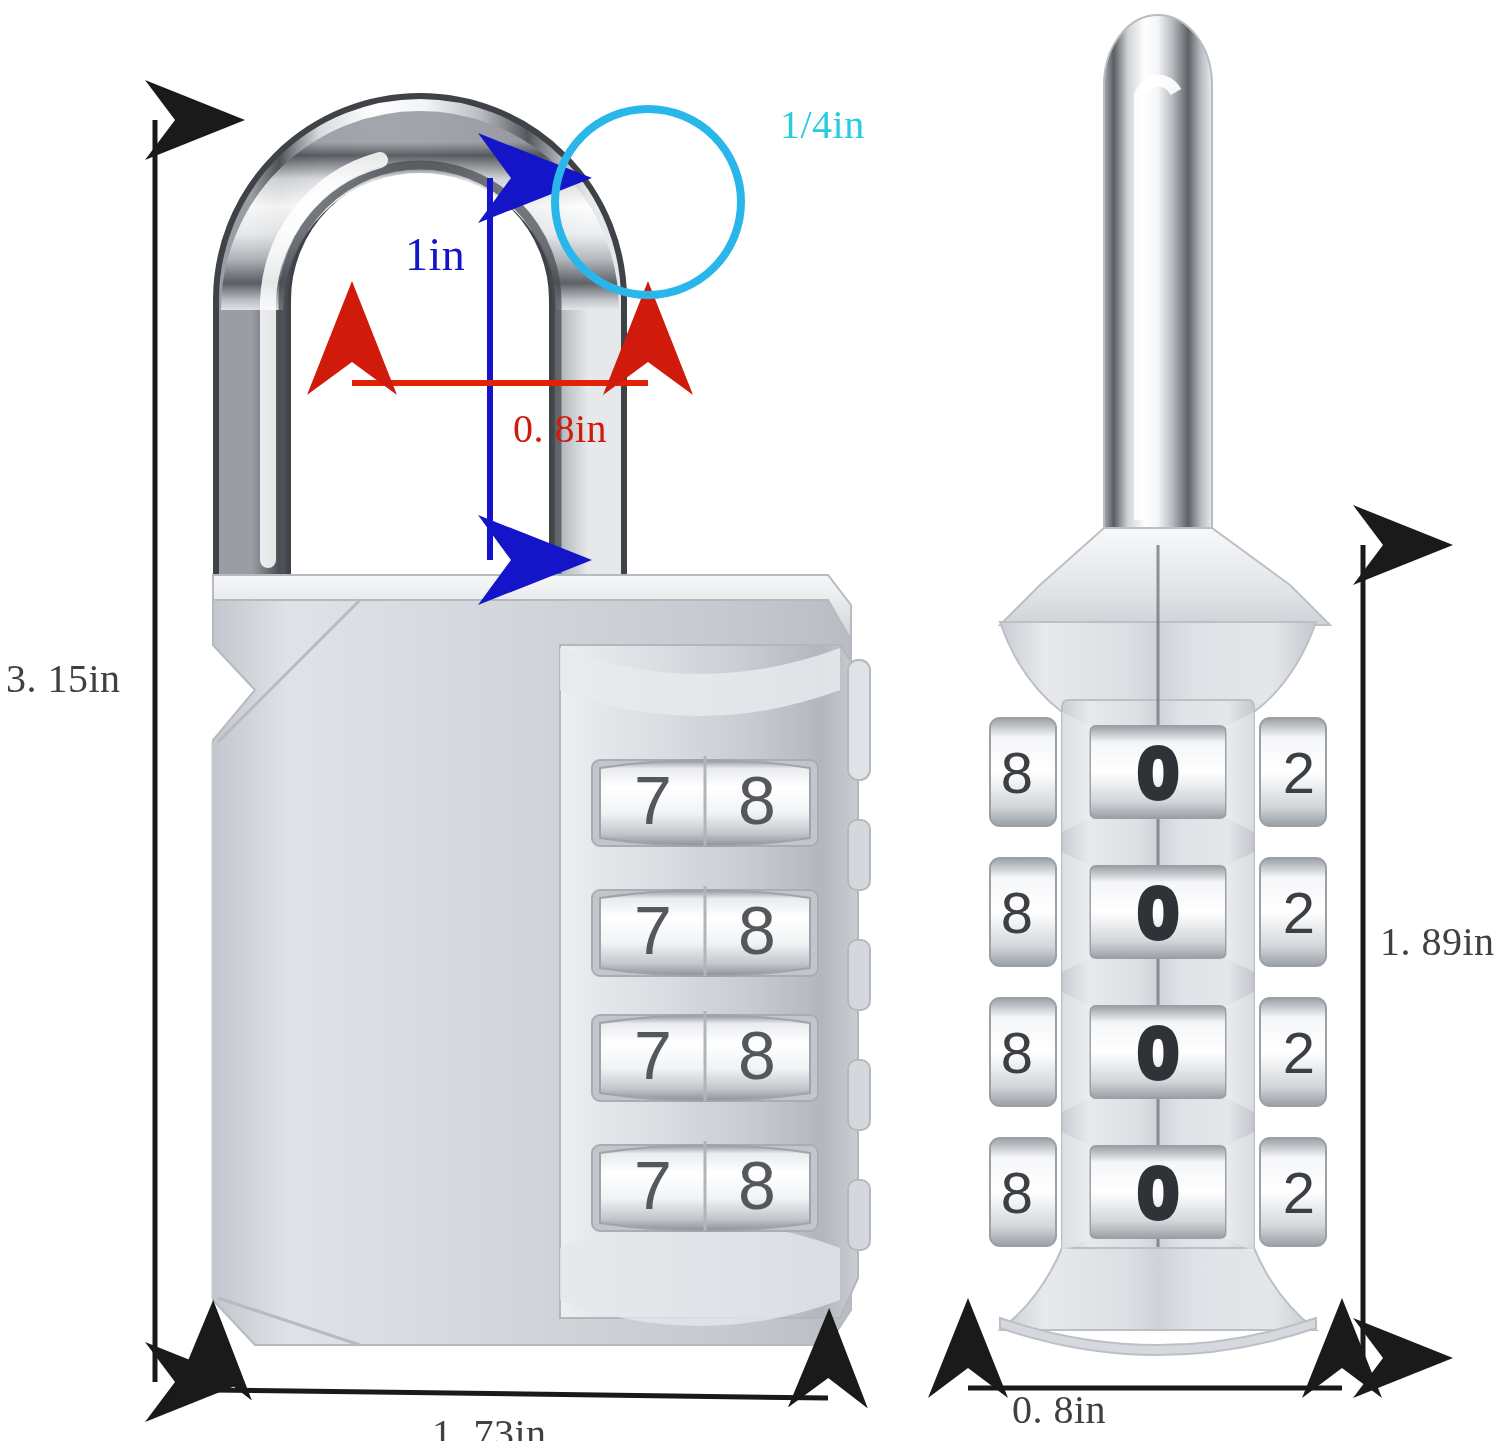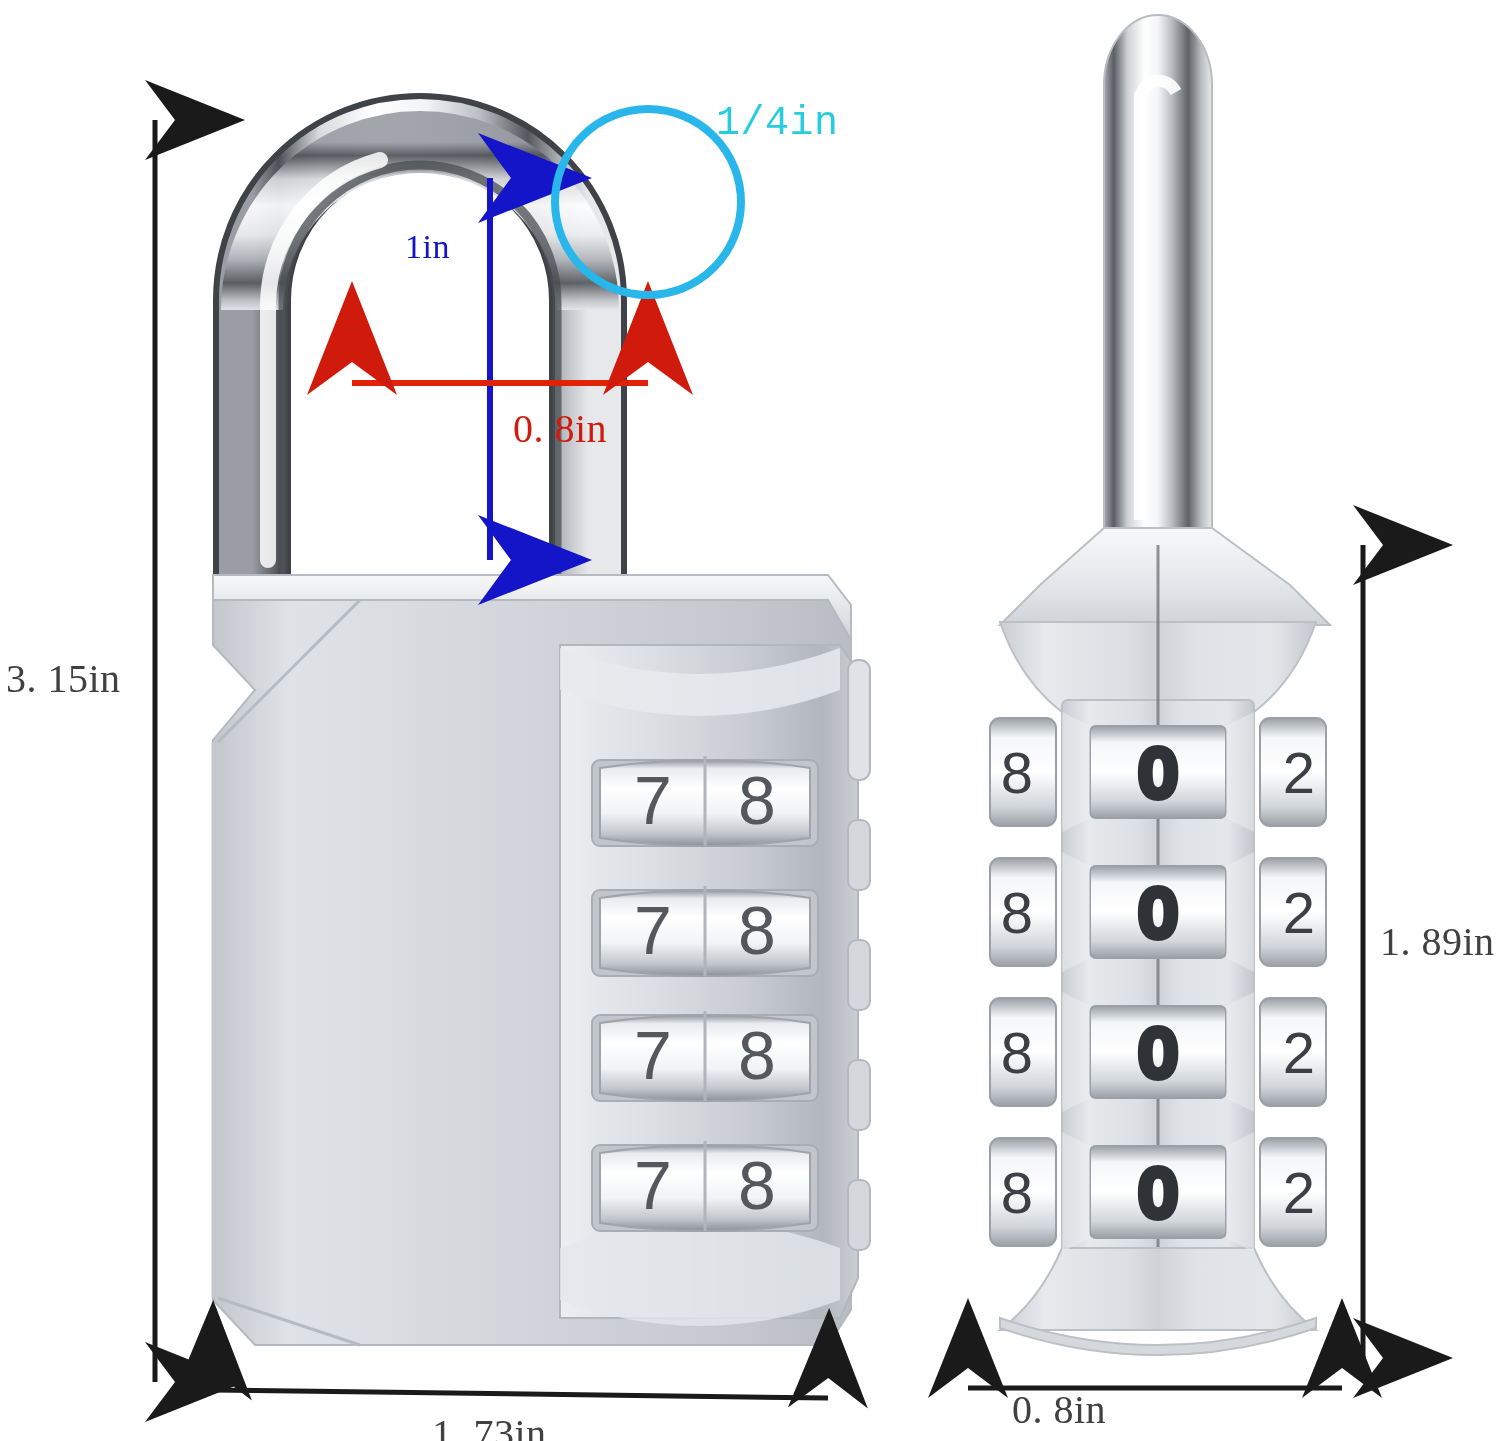--- a/index.html
+++ b/index.html
@@ -3,21 +3,21 @@
 <meta charset="utf-8">
 <style>
   html,body{margin:0;padding:0;background:#ffffff;}
   body{width:1500px;height:1441px;position:relative;overflow:hidden;
        font-family:"Liberation Serif",serif;}
   #stage{position:absolute;left:0;top:0;width:1500px;height:1441px;}
   svg.layer{position:absolute;left:0;top:0;width:1500px;height:1441px;}
   .lbl{position:absolute;white-space:nowrap;font-family:"Liberation Serif",serif;
        letter-spacing:.5px;}
   .lbl-black{color:#404040;font-size:40px;}
-  .lbl-blue{color:#1414c8;font-size:34px;}
+  .lbl-blue{color:#1414c8;font-size:46px;}
   .lbl-red{color:#d01a0c;font-size:40px;}
   .lbl-cyan{color:#27ccdf;font-size:40px;}
 </style>
 </head>
 <body>
 
 <div id="stage">
 
   <svg class="layer" viewBox="0 0 1500 1441">
     <defs>
@@ -282,19 +282,19 @@
   </svg>
 
   <div class="lbl lbl-black" style="left:6px;top:655px;">3. 15in</div>
 
   <div class="lbl lbl-black" style="left:432px;top:1386px;margin-top:24px;">1. 73in</div>
 
   <div class="lbl lbl-blue" style="left:405px;top:228px;">1in</div>
 
   <div class="lbl lbl-red" style="left:513px;top:405px;">0. 8in</div>
 
-  <div class="lbl lbl-cyan" style="left:716px;top:101px;font-family:Liberation Mono, monospace;">1/4in</div>
+  <div class="lbl lbl-cyan" style="left:780px;top:101px;">1/4in</div>
 
   <div class="lbl lbl-black" style="left:1380px;top:918px;font-family:Liberation Serif, serif;">1. 89in</div>
 
   <div class="lbl lbl-black" style="left:1012px;top:1386px;">0. 8in</div>
 
 </div>
 
 </body></html>

